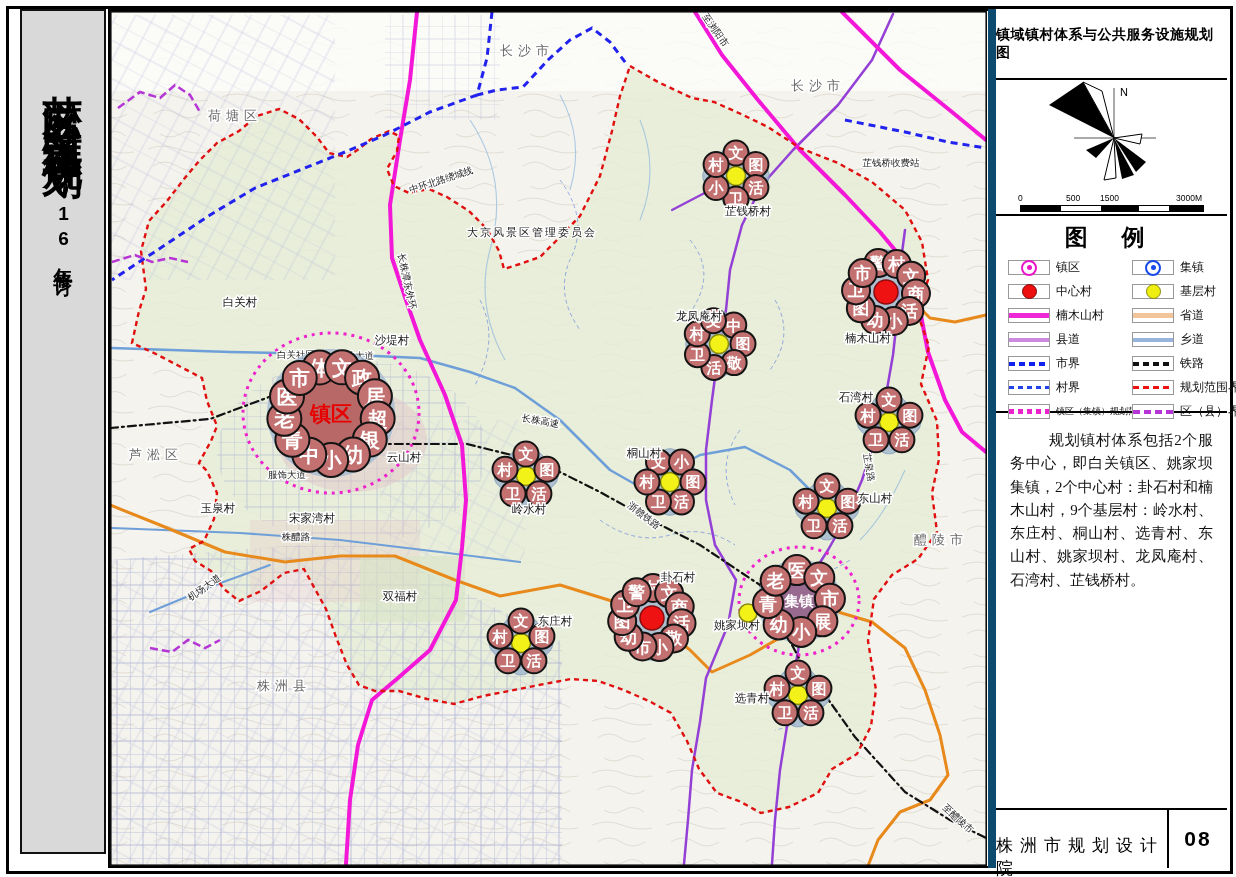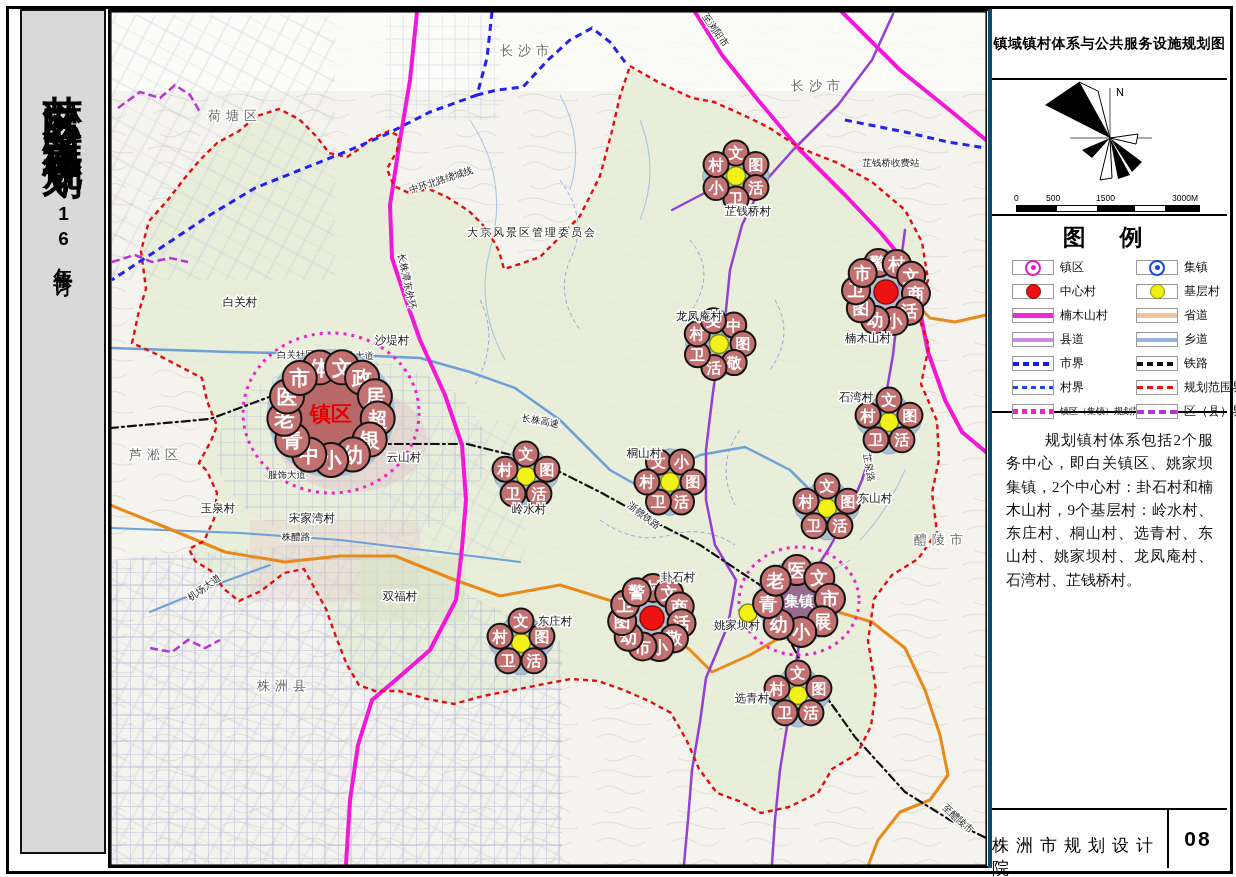--- a/index.html
+++ b/index.html
@@ -22,25 +22,25 @@
         paint-order:stroke;stroke:#fff;stroke-width:3px;}
   .slbl{font:9.5px "Liberation Sans",sans-serif;fill:#222;paint-order:stroke;stroke:#fff;stroke-width:2.5px;text-anchor:middle;}
   .sat{fill:#c37070;stroke:#141414;stroke-width:2;}
   .satTxt{font-weight:bold;fill:#ffffff;text-anchor:middle;font-family:"Liberation Sans",sans-serif;}
   .haloT{fill:#a5bad2;opacity:.8;}
   .haloD{fill:#9fb6d0;opacity:.8;stroke:#7e98b8;stroke-width:1;}
   .coreTown{font:bold 21px "Liberation Sans",sans-serif;fill:#e60000;text-anchor:middle;}
   .coreJi{font:bold 14.5px "Liberation Sans",sans-serif;fill:#ffffff;text-anchor:middle;}
   
   .panel{position:absolute;left:988px;top:9px;width:239px;height:859px;background:#fff;
-         border-left:4px solid #0c4a6e;box-sizing:border-box;}
+         border-left:8px solid #0c4a6e;box-sizing:border-box;}
   .p-title{position:absolute;left:0;top:0;width:100%;height:71px;border-bottom:2px solid #000;box-sizing:border-box;
            display:flex;align-items:center;justify-content:center;font-size:14px;font-weight:bold;letter-spacing:.5px;}
   .p-compass{position:absolute;left:0;top:71px;width:100%;height:136px;border-bottom:2px solid #000;box-sizing:border-box;}
-  .p-legend{position:absolute;left:0;top:207px;width:100%;height:197px;border-bottom:2px solid #000;box-sizing:border-box;padding:4px 20px;}
+  .p-legend{position:absolute;left:0;top:207px;width:100%;height:197px;border-bottom:2px solid #000;box-sizing:border-box;padding:4px 12px;}
   .legend-title{text-align:center;font:bold 23px "Liberation Serif",serif;letter-spacing:14px;margin:2px 0 6px 0;}
   .legend-grid{display:grid;grid-template-columns:44px 72px 44px 1fr;column-gap:4px;row-gap:7px;align-items:center;}
   .sw{width:42px;height:15px;background:#fff;border:1px solid #999;box-sizing:border-box;
       display:flex;align-items:center;justify-content:center;}
   .sw .ln{width:100%;}
   .lg-label{font:12px "Liberation Serif",serif;color:#111;white-space:nowrap;}
   .lg-label.small{font-size:9px;}
   .ring{width:12px;height:12px;border-radius:50%;display:flex;align-items:center;justify-content:center;}
   .ring.m{border:2.5px solid #e818c8;} .ring.b{border:2.5px solid #1848e8;}
   .ring .pip{width:5px;height:5px;border-radius:50%;}
@@ -449,21 +449,21 @@
         <path d="M118,58 L87,2 L106,11 Z" fill="#fff" stroke="#000" stroke-width="1"></path>
         <path d="M118,58 L138,95 L126,99 Z" fill="#000"></path>
         <path d="M118,58 L150,82 L140,92 Z" fill="#000"></path>
         <path d="M118,58 L108,100 L120,98 Z" fill="#fff" stroke="#000" stroke-width="1"></path>
         <path d="M118,58 L90,70 L100,78 Z" fill="#000"></path>
         <path d="M118,58 L146,54 L144,64 Z" fill="#fff" stroke="#000" stroke-width="1"></path>
         <text x="124" y="16" font-size="11" font-family="Liberation Sans, sans-serif">N</text>
       </svg>
       <div class="scale-ticks">
         <span style="left:22px">0</span>
-        <span style="left:54px">500</span>
+        <span style="left:70px">500</span>
         <span style="left:104px">1500</span>
         <span style="left:180px">3000M</span>
       </div>
       <div class="scale-bar">
         <i style="width:40px;background:#000"></i>
           <i style="width:40px;background:#fff"></i>
         <i style="width:38px;background:#000"></i>
           <i style="width:30px;background:#fff"></i>
         <i style="width:34px;background:#000"></i>
       </div>

